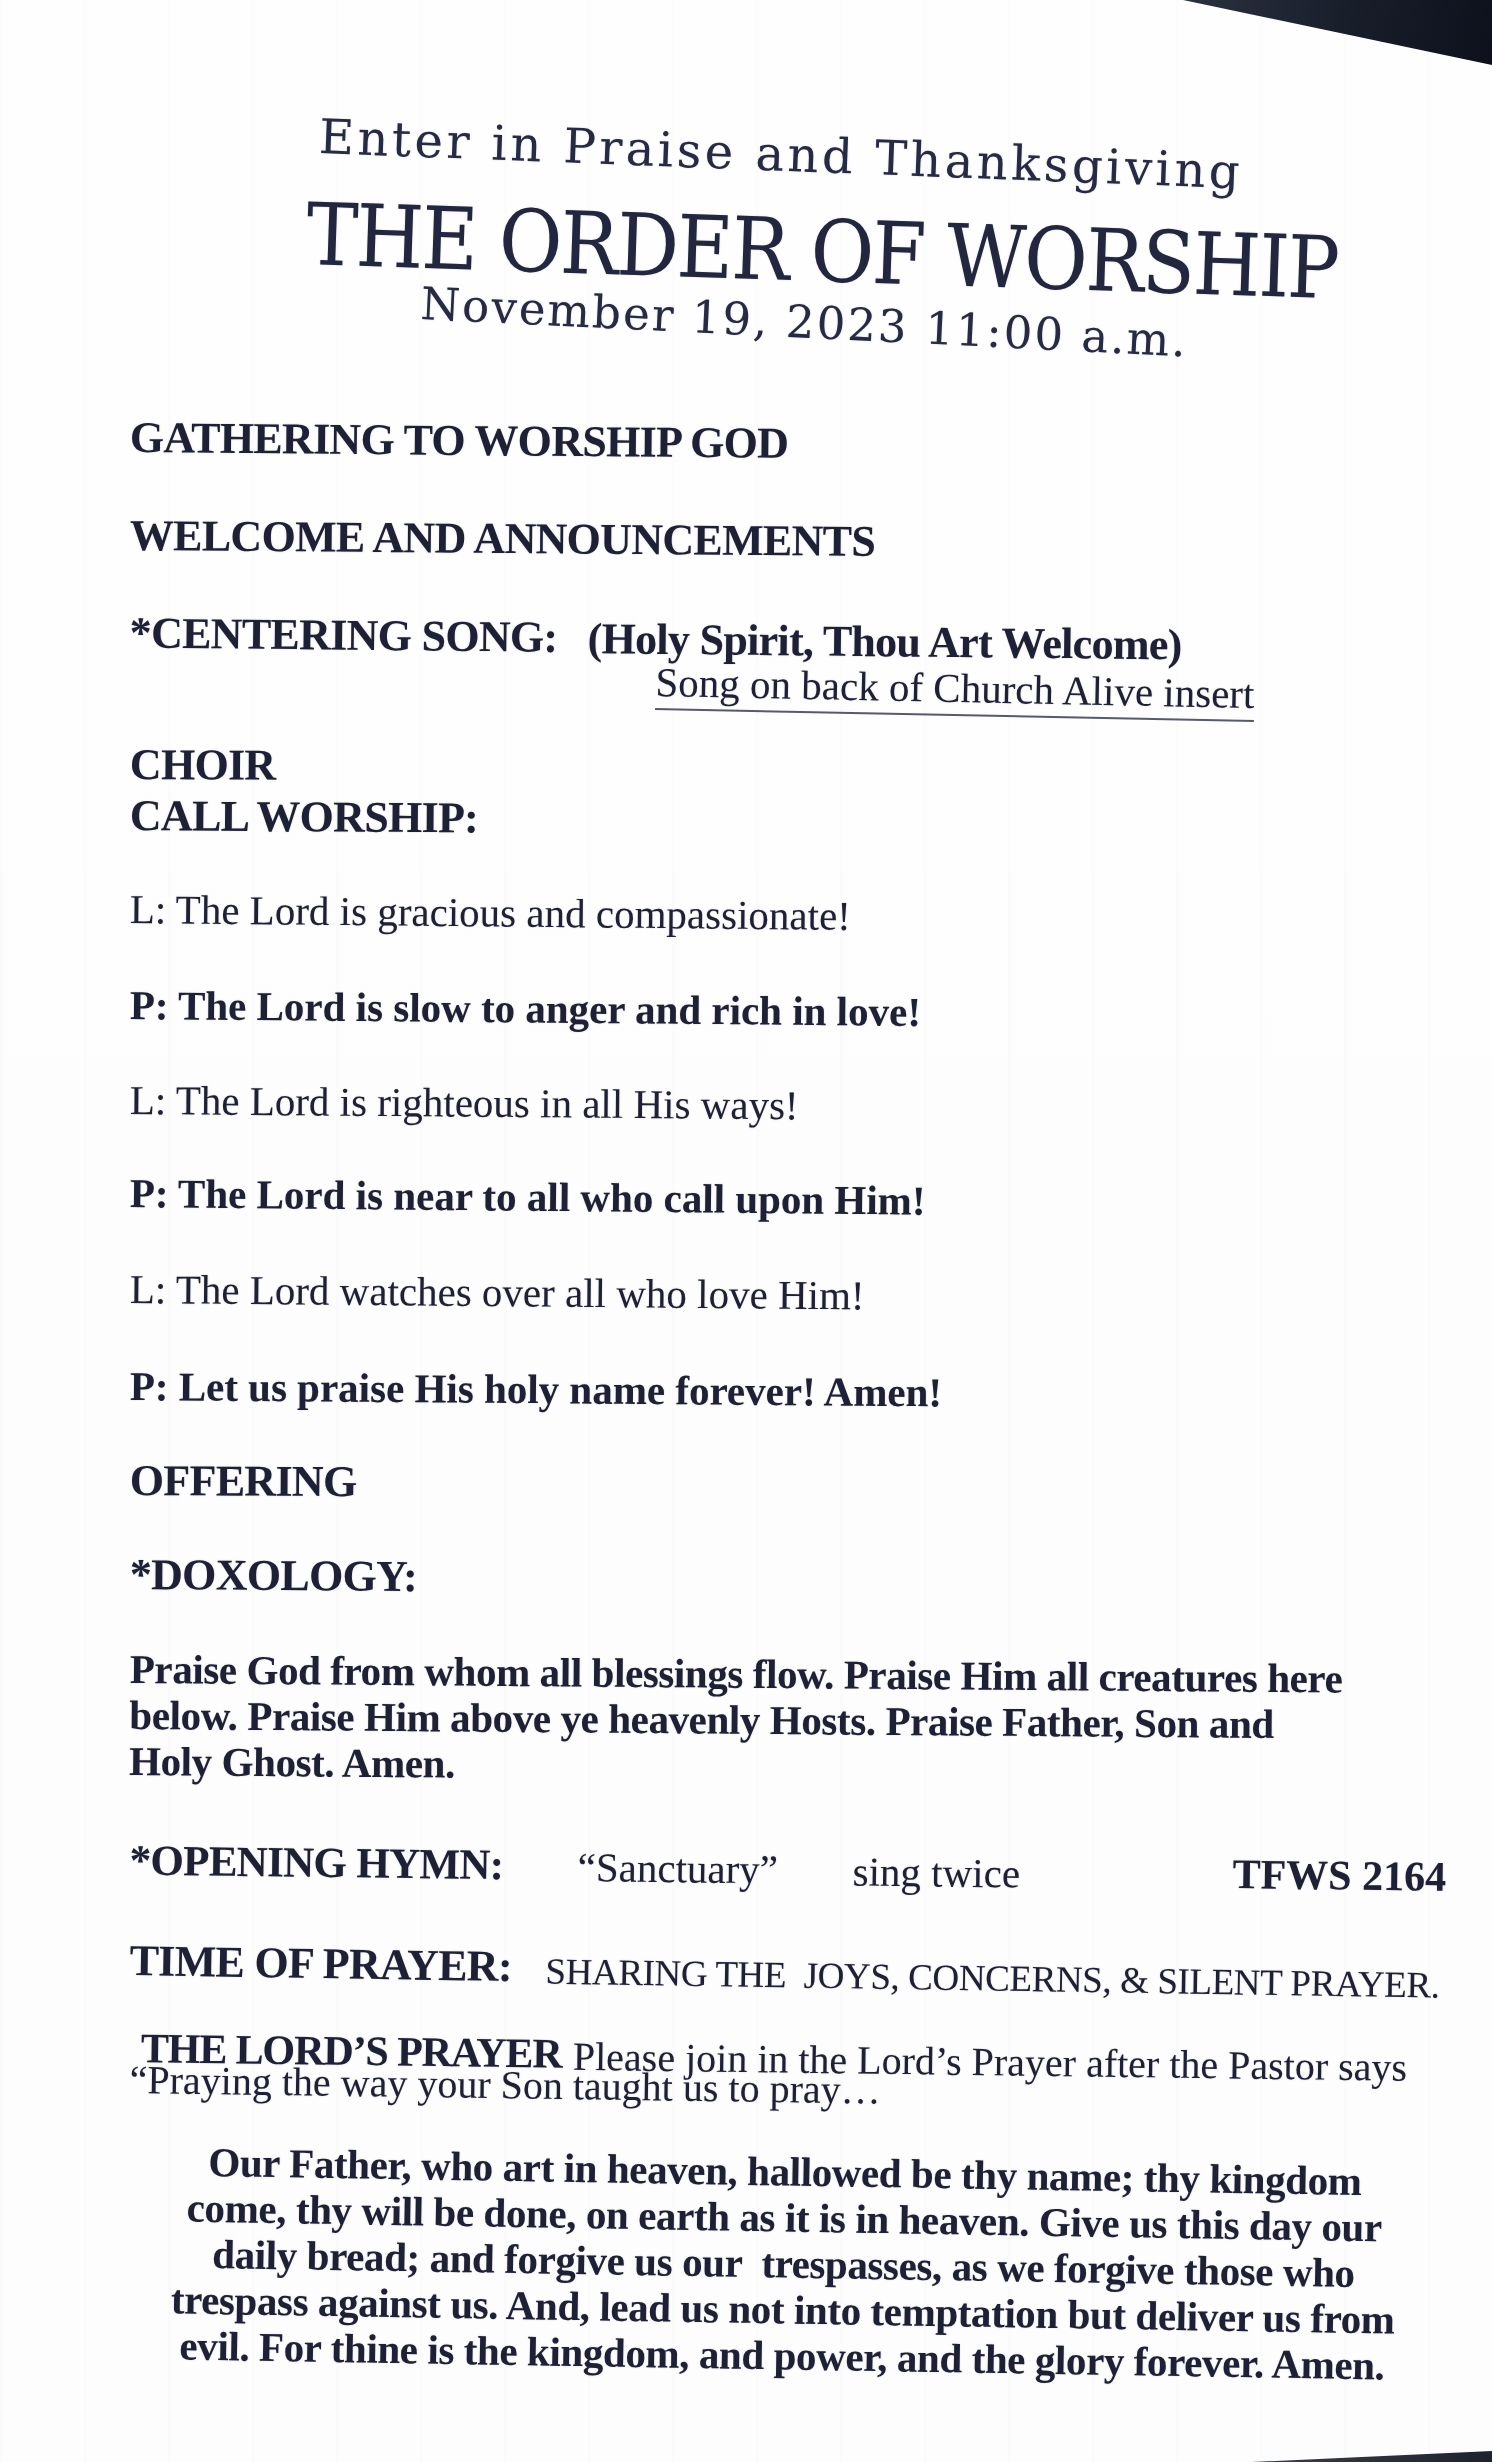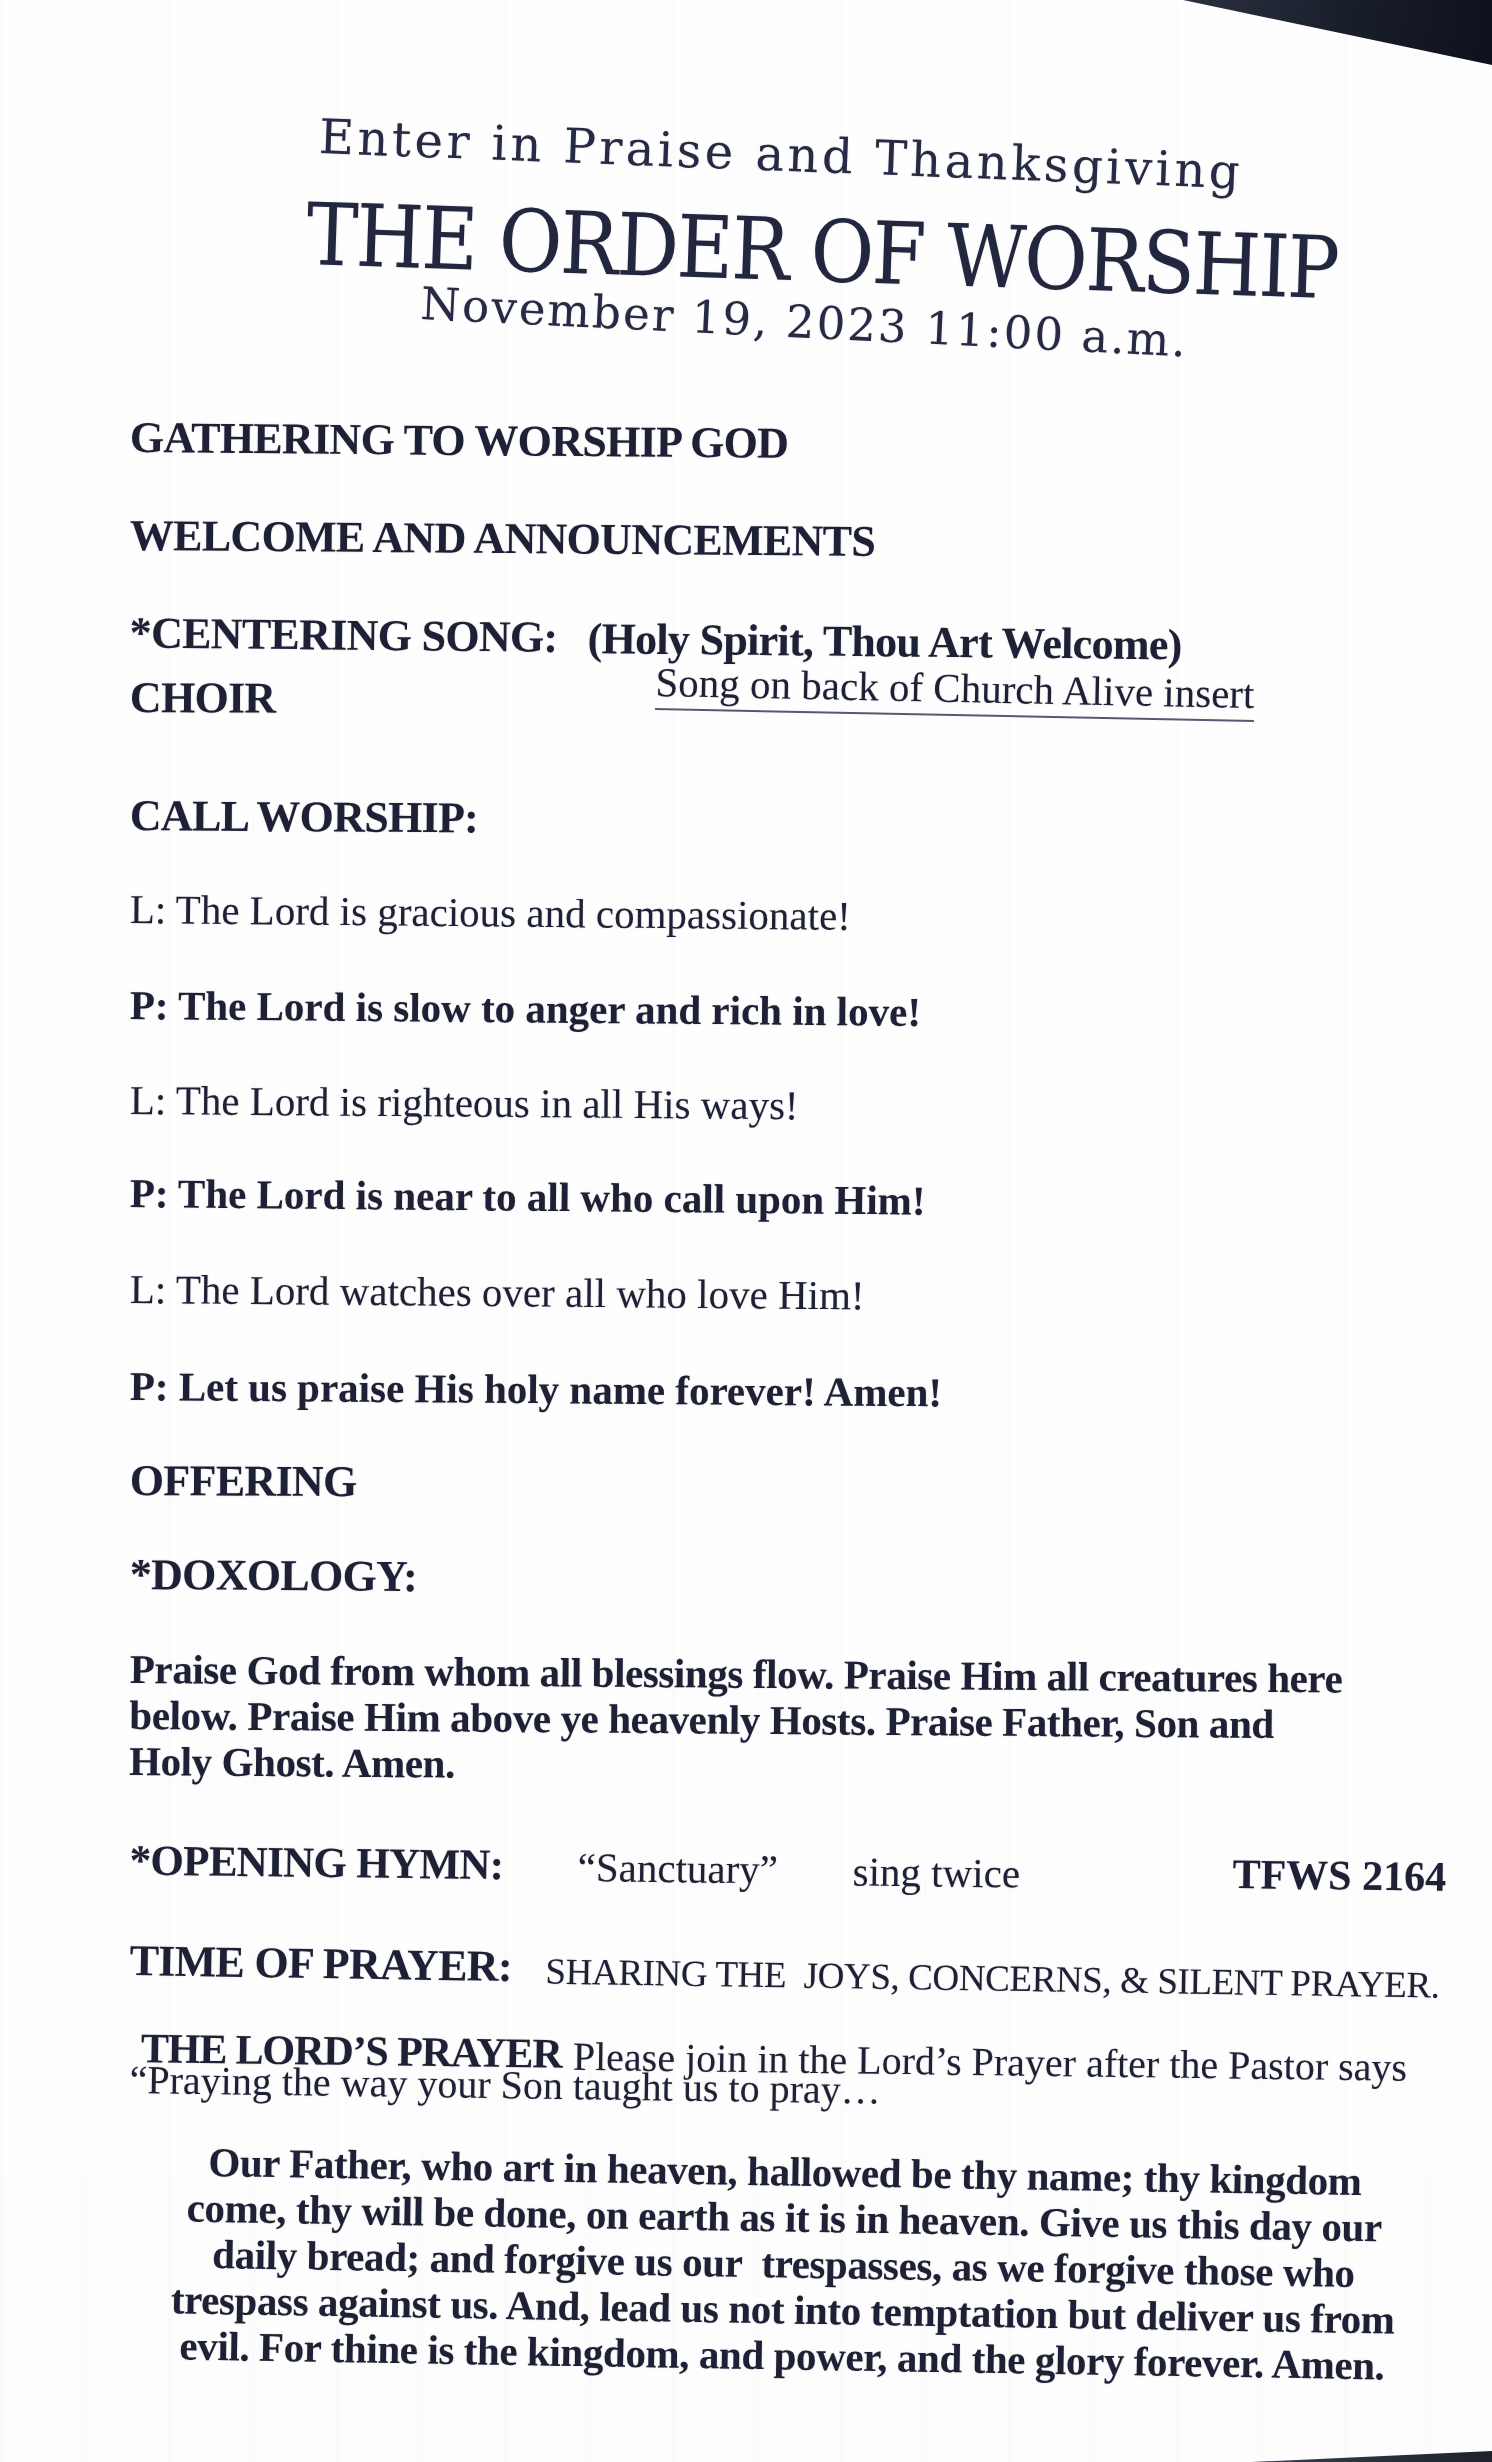--- a/index.html
+++ b/index.html
@@ -105,21 +105,21 @@
 
   <div class="line txt caps" style="left:130px; top:513px; transform:rotate(0.45deg);">WELCOME AND ANNOUNCEMENTS</div>
 
   <div class="line" style="left:0; top:609px; width:1492px; transform:rotate(0.6deg);">
     <span class="sub txt caps" style="left:130px; top:0;">*CENTERING SONG:</span>
     <span class="sub txt b" style="left:588px; top:1.4px; font-size:44px; letter-spacing:-0.7px;">(Holy Spirit, Thou Art Welcome)</span>
   </div>
 
   <div class="line txt resp note-underline" style="left:656px; top:661px; transform:rotate(1.15deg);">Song on back of Church Alive insert</div>
 
-  <div class="line txt caps" style="left:130px; top:675px; transform:rotate(0.3deg);">CHOIR</div>
+  <div class="line txt caps" style="left:130px; top:742px; transform:rotate(0.3deg);">CHOIR</div>
 
   <div class="line txt caps" style="left:130px; top:793px; transform:rotate(0.4deg);">CALL WORSHIP:</div>
 
   <div class="line txt resp" style="left:130px; top:888px; transform:rotate(0.55deg);">L: The Lord is gracious and compassionate!</div>
   <div class="line txt resp b" style="left:130px; top:984px; transform:rotate(0.5deg);">P: The Lord is slow to anger and rich in love!</div>
   <div class="line txt resp" style="left:130px; top:1079px; transform:rotate(0.45deg);">L: The Lord is righteous in all His ways!</div>
   <div class="line txt resp b" style="left:130px; top:1172px; transform:rotate(0.55deg);">P: The Lord is near to all who call upon Him!</div>
   <div class="line txt resp" style="left:130px; top:1268px; transform:rotate(0.5deg);">L: The Lord watches over all who love Him!</div>
   <div class="line txt resp b" style="left:130px; top:1365px; transform:rotate(0.45deg);">P: Let us praise His holy name forever! Amen!</div>
 

